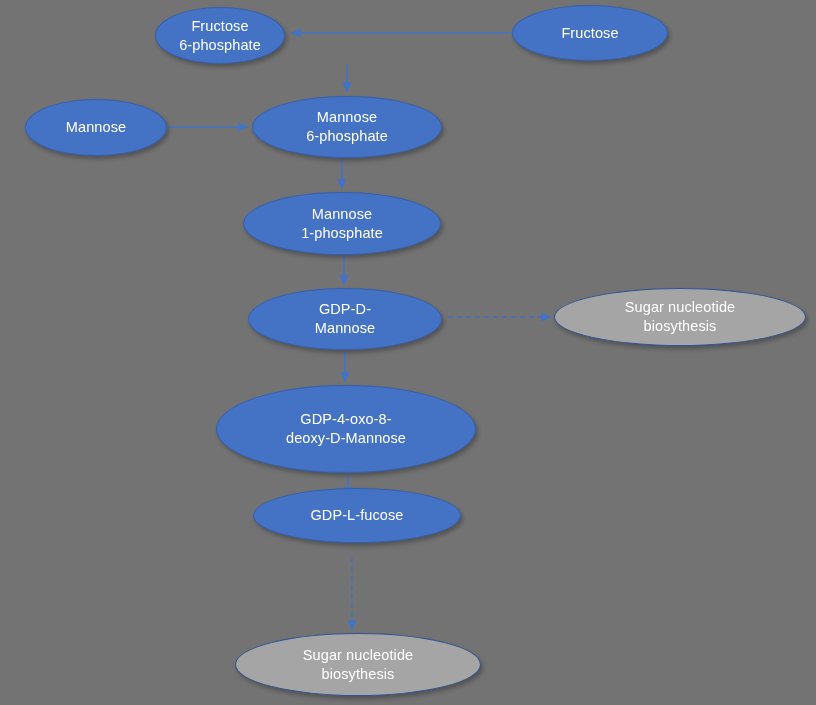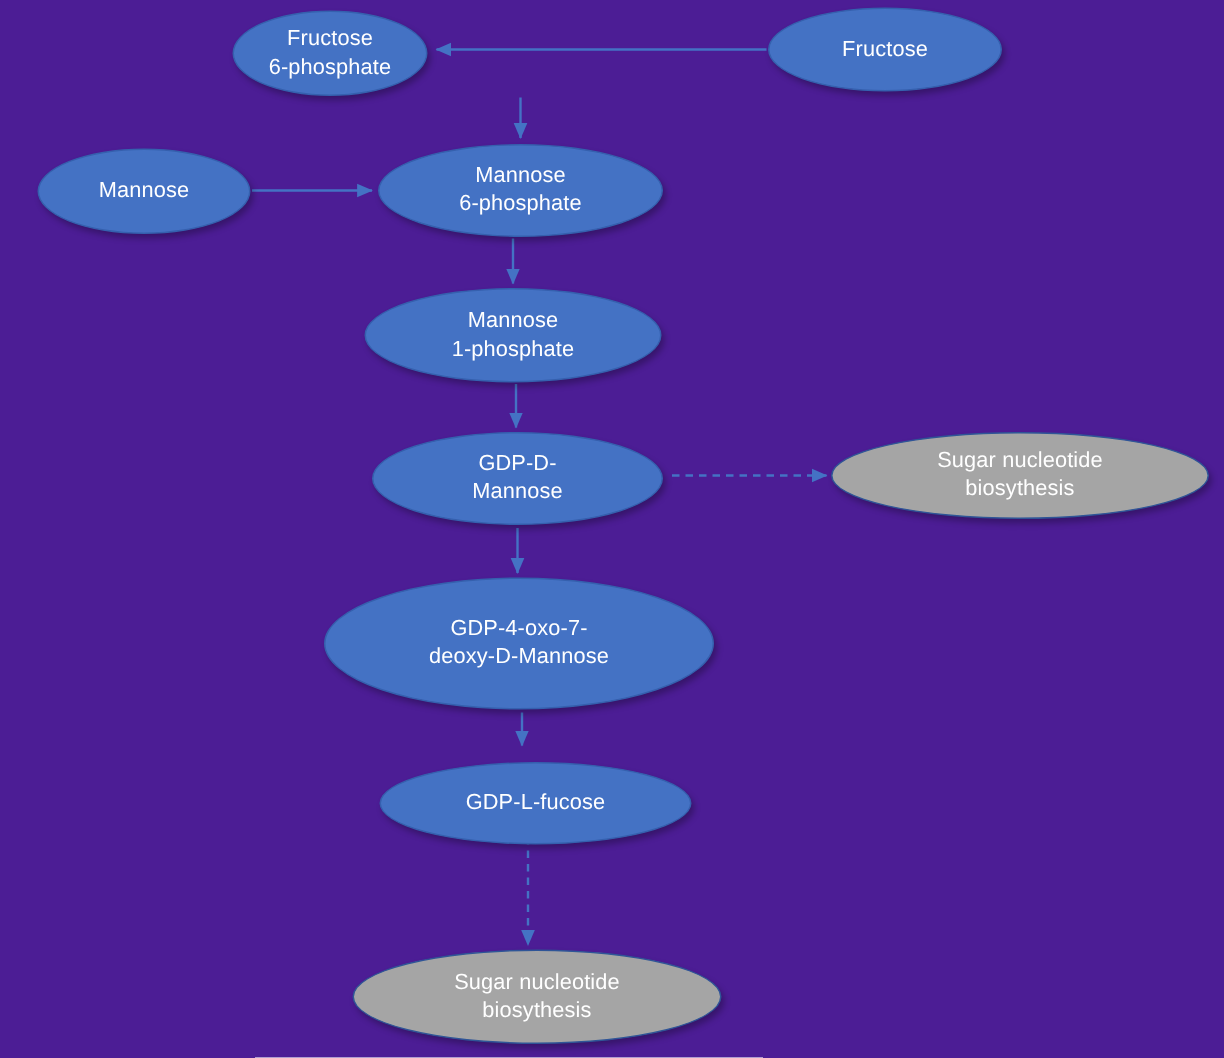--- a/index.html
+++ b/index.html
@@ -8,21 +8,21 @@
     background: #ffffff;
   }
   body {
     font-family: "Liberation Sans", sans-serif;
     -webkit-font-smoothing: antialiased;
   }
   #canvas {
     position: relative;
     width: 816px;
     height: 705px;
-    background: #4c1d95;
+    background: #737373;
     overflow: hidden;
   }
   #edge-layer {
     position: absolute;
     left: 0;
     top: 0;
     width: 816px;
     height: 705px;
     pointer-events: none;
   }
@@ -101,24 +101,24 @@
       </div>
       <div class="node blue" style="left: 248px; top: 288px; width: 194px; height: 62px; justify-content: flex-end;">
         <span class="label">GDP-D-
 Mannose</span>
       </div>
       <div class="node grey" style="left: 554px; top: 288px; width: 252px; height: 58px;">
         <span class="label">Sugar nucleotide
 biosythesis</span>
       </div>
       <div class="node blue" style="left: 216px; top: 385px; width: 260px; height: 88px;">
-        <span class="label">GDP-4-oxo-7-
+        <span class="label">GDP-4-oxo-8-
 deoxy-D-Mannose</span>
       </div>
-      <div class="node blue" style="left: 253px; top: 508px; width: 208px; height: 55px;">
+      <div class="node blue" style="left: 253px; top: 488px; width: 208px; height: 55px;">
         <span class="label">GDP-L-fucose</span>
       </div>
       <div class="node grey" style="left: 235px; top: 633px; width: 246px; height: 63px;">
         <span class="label">Sugar nucleotide
 biosythesis</span>
       </div>
     </div>
 
 </div>
 

